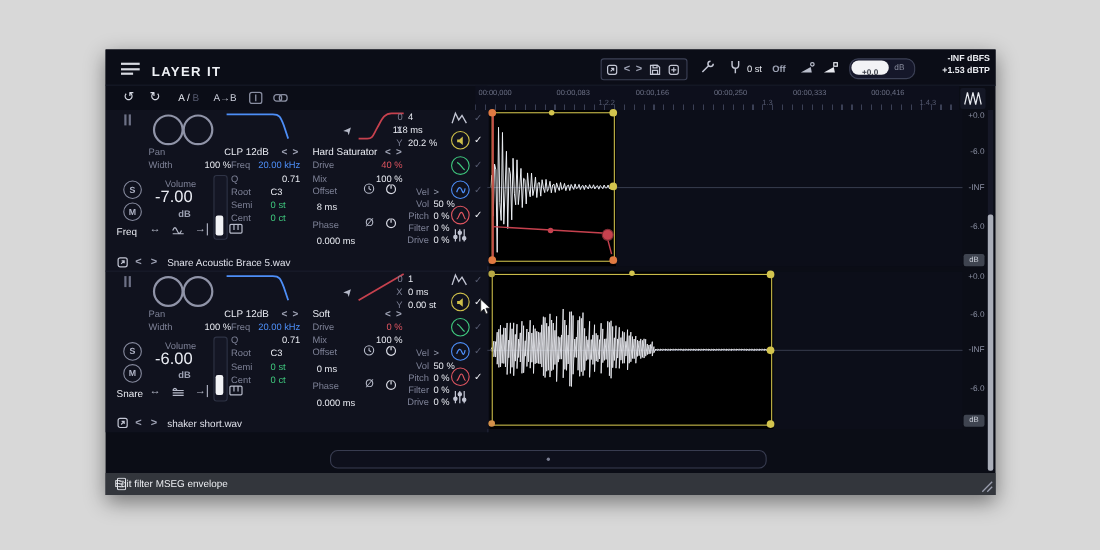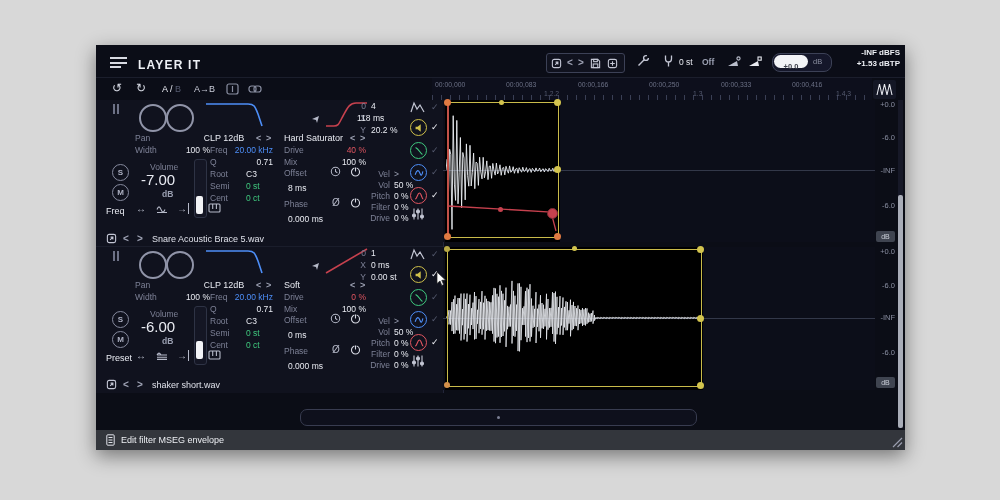--- a/index.html
+++ b/index.html
@@ -325,21 +325,21 @@
     <span class="v ra" style="left:60px;top:45px;width:46px">100 %</span>
 
     <div class="smbtn" style="left:8px;top:64px">S</div>
     <div class="smbtn" style="left:8px;top:84px">M</div>
     <span class="t" style="left:46px;top:62px">Volume</span>
     <span class="v" style="left:37px;top:71px;font-size:15px">-6.00</span>
     <span class="t" style="left:58px;top:89px;color:#9ba0b2;font-weight:700">dB</span>
     <div class="abs" style="left:90px;top:59px;width:11px;height:57px;background:#141624;border:1px solid #2e3345;border-radius:3px">
       <div style="position:absolute;left:1px;top:34px;width:7px;height:18px;background:#f2f3f6;border-radius:2px"></div>
     </div>
-    <span class="v" style="left:2px;top:106px;font-size:9px">Preset</span>
+    <span class="v" style="left:2px;top:106px;font-size:9px">Snare</span>
     <span class="ic" style="left:32px;top:103px;font-size:10px">↔</span>
     <span class="ic" style="left:52px;top:105px">
       <svg width="12" height="9" viewBox="0 0 12 9" stroke="#b6bac9" fill="none" stroke-width="1.1">
         <path d="M1 3 h10 M1 5.2 h10 M1 7.4 h10 M1 3 C2.5 0.5 3.5 0.5 5 3"></path>
           </svg>
         </span>
     <span class="ic" style="left:73px;top:103px;font-size:10px;border-right:1.4px solid #b6bac9;padding-right:1px;line-height:11px">→</span>
     <span class="ic" style="left:104px;top:103px">
       <svg width="13" height="10" viewBox="0 0 13 10" stroke="#b6bac9" fill="none" stroke-width="1.1">
         <rect x="1" y="1" width="11" height="8" rx="1"></rect>
@@ -535,20 +535,20 @@
     <div class="dot" style="left:196px;top:6px;width:3px;height:3px;background:#7a7e92"></div>
   </div>
 
   <div class="abs" style="left:0;top:385px;width:809px;height:20px;background:#33363c">
     <span class="ic" style="left:10px;top:4px">
       <svg width="9" height="12" viewBox="0 0 9 12" stroke="#dfe1e8" fill="none" stroke-width="1">
         <rect x="0.8" y="0.8" width="7.4" height="10.4" rx="1"></rect>
             <path d="M2.5 3.5 h4 M2.5 6 h4 M2.5 8.5 h4"></path>
           </svg>
         </span>
-    <span class="abs" style="left:25px;top:5px;font-size:9px;color:#eceef2">Edit filter MSEG envelope</span>
+    <span class="abs" style="left:8px;top:5px;font-size:9px;color:#eceef2">Edit filter MSEG envelope</span>
     <svg class="abs" style="right:2px;bottom:2px" width="12" height="12" viewBox="0 0 12 12" stroke="#9a9eae" stroke-width="1.2">
       <path d="M11 2 L2 11 M11 6.5 L6.5 11" fill="none"></path>
         </svg>
   </div>
 
 </div>
 </div>
 
 </body></html>

